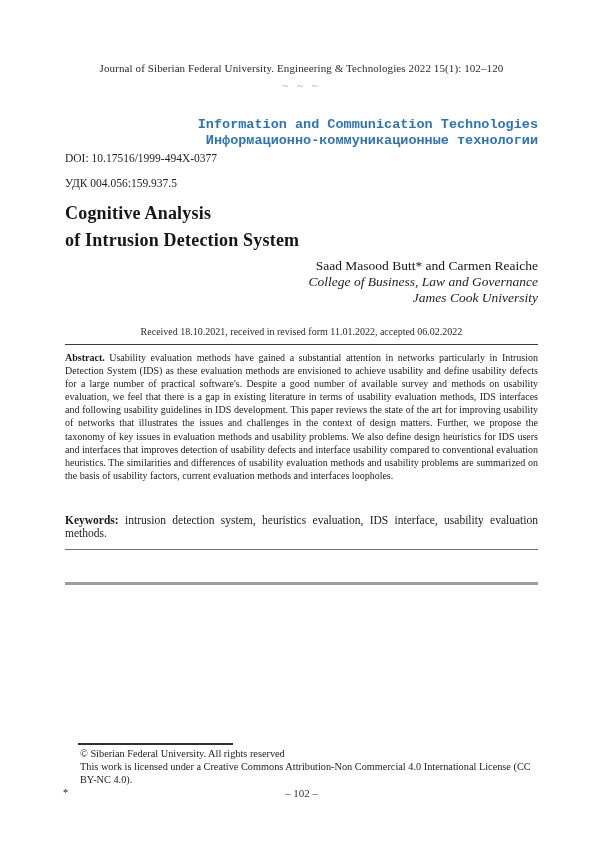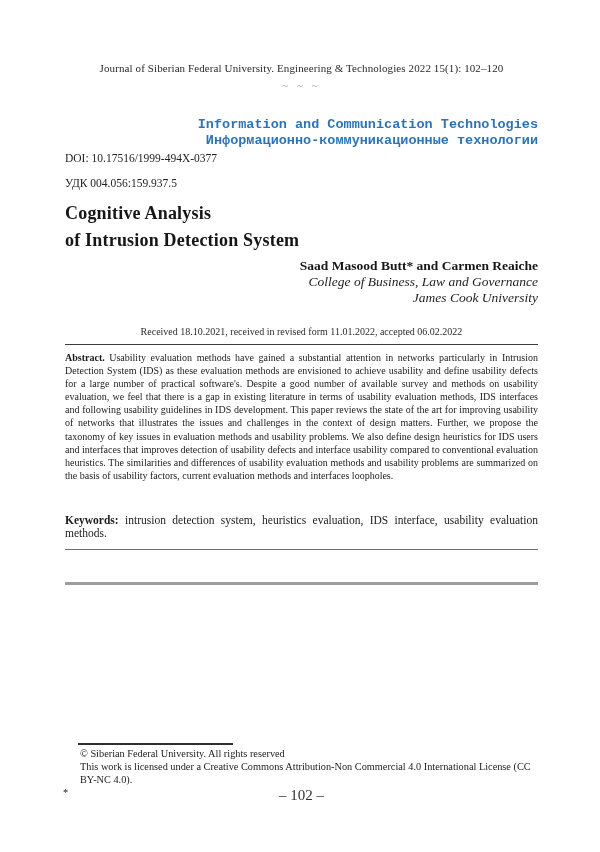--- a/index.html
+++ b/index.html
@@ -23,21 +23,21 @@
   .doi  { position:absolute; top:152px; left:65px; font-size:11.5px; color:#222; }
   .udk  { position:absolute; top:177px; left:65px; font-size:11.5px; color:#222; }
   .paper-title {
     position:absolute; top:200px; left:65px; width:473px;
     font-weight:bold; font-size:18px; line-height:27px; color:#161616;
     letter-spacing:0.2px;
   }
   .authors-block {
     position:absolute; top:258px; left:65px; width:473px; text-align:right;
   }
-  .authors-names { font-weight:bold; font-size:13.5px; line-height:16px; color:#161616; }
+  .authors-names { font-weight:normal; font-size:13.5px; line-height:16px; color:#161616; }
   .affiliation   { font-style:italic; font-size:13.5px; line-height:15.5px; color:#1e1e1e; }
   .received-line {
     position:absolute; top:326px; left:65px; width:473px;
     text-align:center; font-size:10px; color:#2a2a2a;
   }
   .rule-1 { position:absolute; top:344px; left:65px; width:473px; border-top:1px solid #3c3c3c; }
   .abstract-par {
     position:absolute; top:351px; left:65px; width:473px;
     font-size:10px; line-height:13.1px; text-align:justify; color:#1b1b1b;
     margin:0;
@@ -54,21 +54,21 @@
     margin:0;
   }
   .rule-3 { position:absolute; top:582px; left:65px; width:473px; height:3px; background:#9d9d9d; }
   .footer { position:absolute; top:743px; left:63px; width:477px; font-size:10.3px; line-height:13px; color:#222; }
   .footer-rule { margin-left:15px; width:155px; border-top:2px solid #2f2f2f; margin-bottom:2px; }
   .footer-line { padding-left:17px; }
   .footnote-row { position:relative; }
   .footnote-star { position:absolute; left:0; top:0; }
   .page-number {
     position:absolute; top:787px; left:65px; width:473px;
-    text-align:center; font-size:15px; color:#333;
+    text-align:center; font-size:11px; color:#333;
   }
 </style>
 </head>
 <body>
 
 <div class="page">
 
   <div class="journal-header">Journal of Siberian Federal University. Engineering &amp; Technologies 2022 15(1): 102–120</div>
   <div class="separator">~ ~ ~</div>
 

